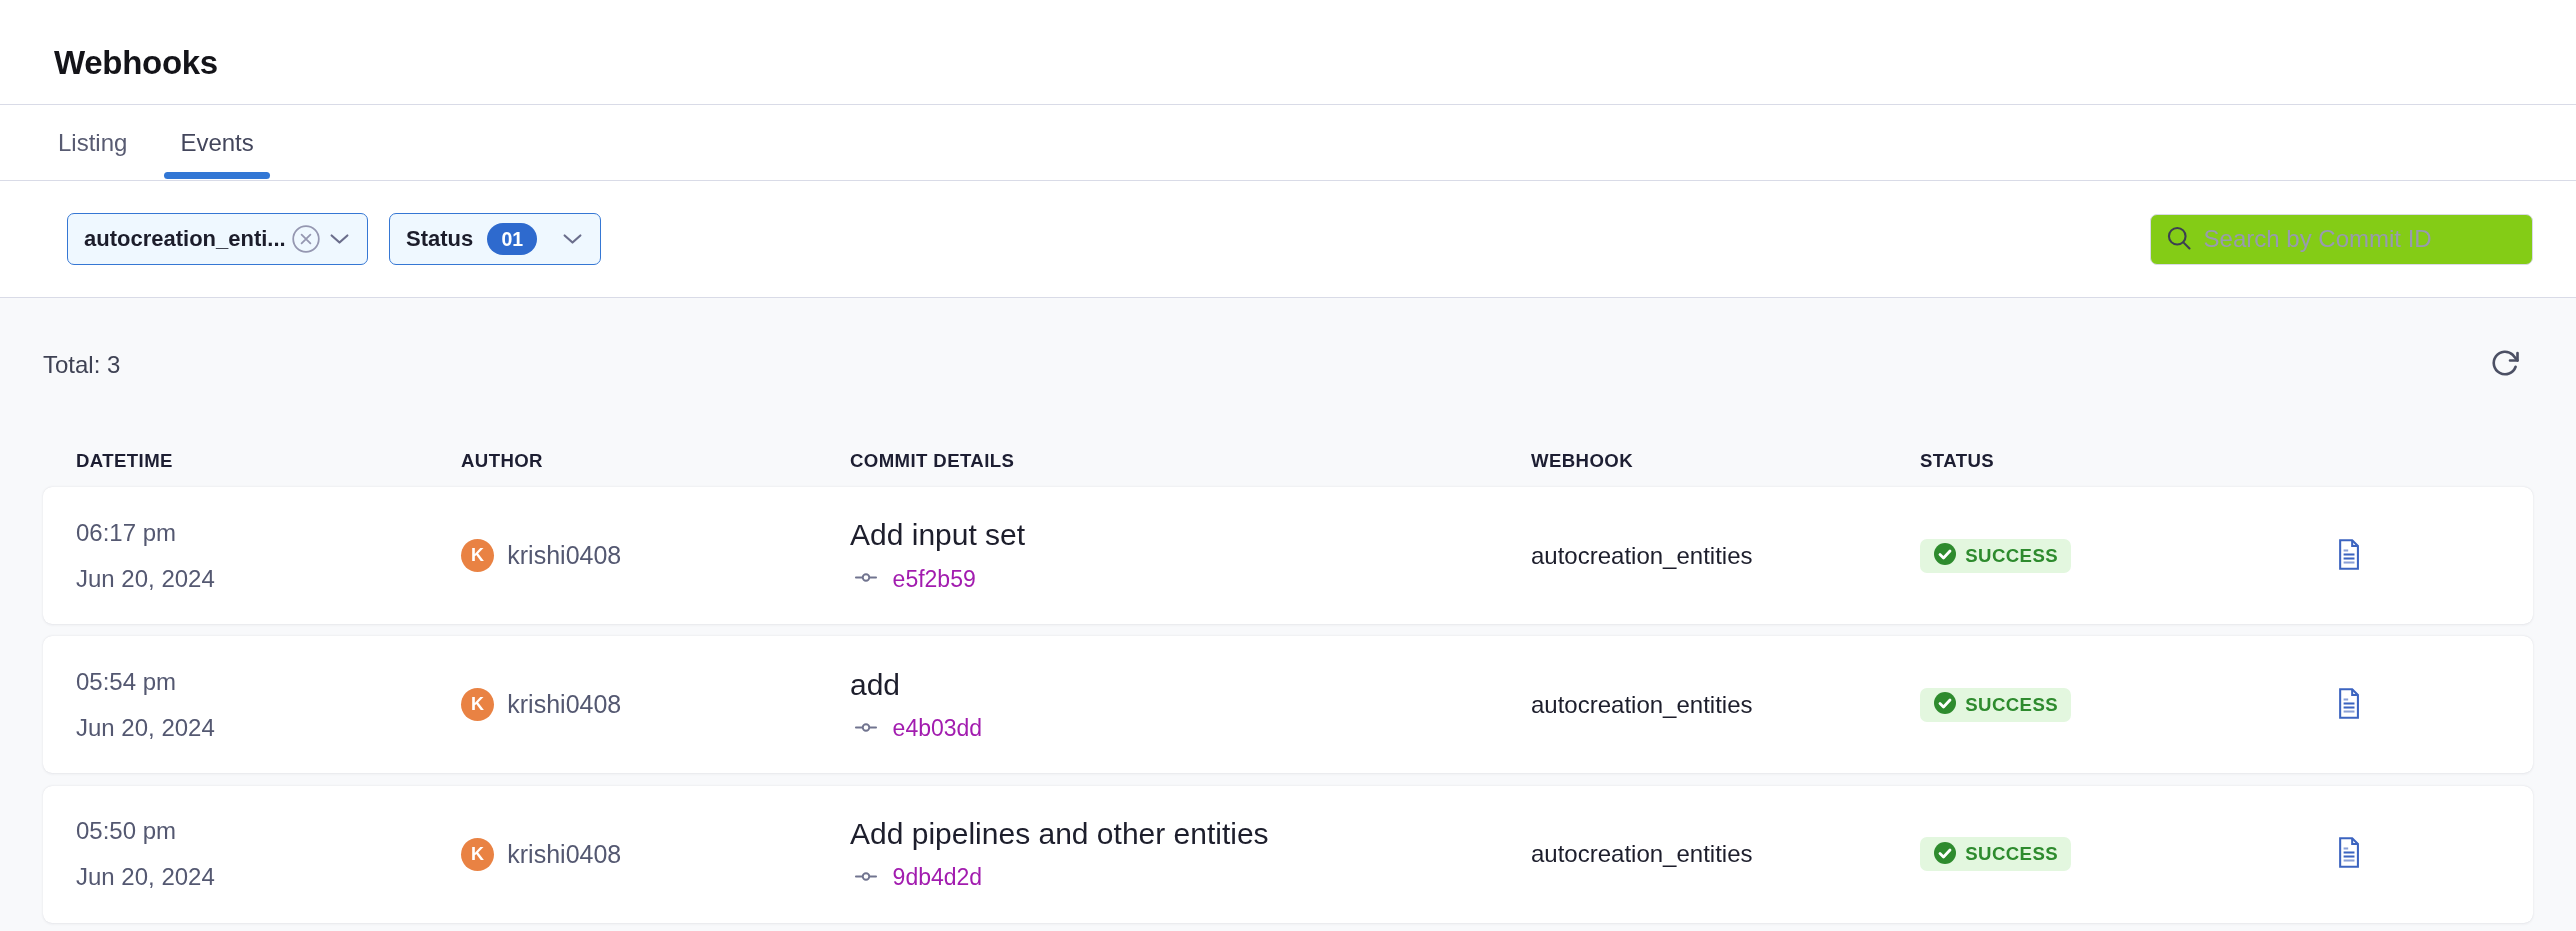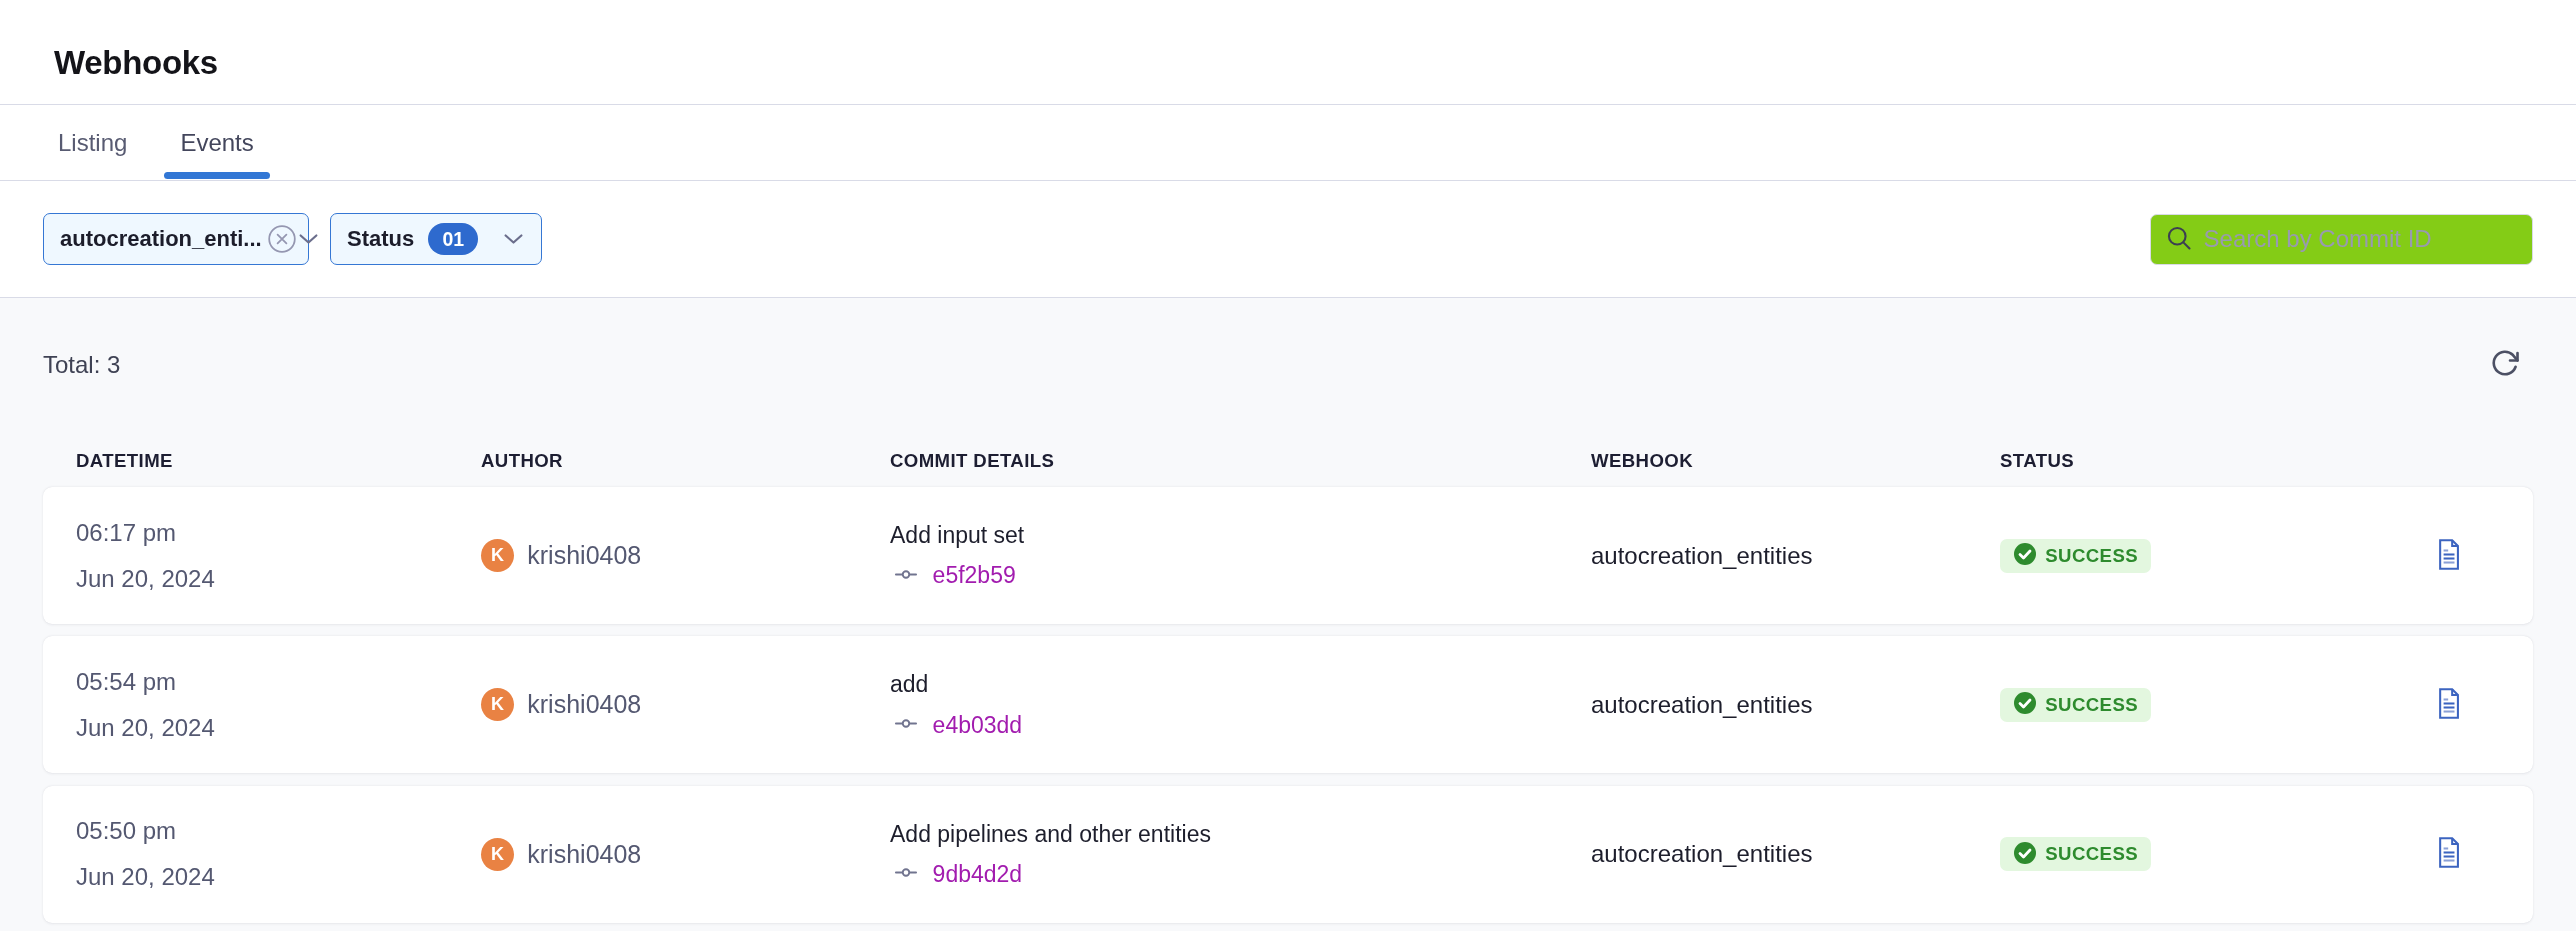--- a/index.html
+++ b/index.html
@@ -23,21 +23,21 @@
     position:absolute; left:0; right:0; bottom:0.9px; height:7px;
     background:#3277d5; border-radius:3.5px;
   }
 
   
   .filter-bar { height:117px; border-bottom:0.9px solid #d9dbe7; display:flex; align-items:center; padding:0 43px; background:#ffffff; }
   .chip {
     height:52px; border:1.8px solid #3577d4; background:#eff8ff; border-radius:7px;
     display:flex; align-items:center; padding:0 16px; cursor:pointer;
   }
-  .chip-webhook { width:266px; margin-right:21px; }
+  .chip-webhook { width:301px; margin-right:21px;margin-left:24px; }
   .chip-status  { width:212px; }
   .chip-label { font-size:22px; font-weight:600; color:#1c1d2b; white-space:nowrap; }
   .chip .clear-btn { margin-left:5.3px; display:flex; }
   .chip .chev { margin-left:auto; display:flex; }
   .count-pill {
     margin-left:14px; min-width:50px; height:32px; border-radius:16px; background:#2e6ace;
     color:#ffffff; font-size:19.5px; font-weight:700; display:flex; align-items:center; justify-content:center;
     padding:0 10.6px;
   }
   .search-box {
@@ -54,38 +54,37 @@
   .content { height:674px; background:#f8f9fb; padding:50px 43px 0 43px; }
   .summary-row { display:flex; align-items:center; justify-content:space-between; }
   .total-label { font-size:24px; color:#3f4254; }
   .refresh-btn { background:none; border:none; cursor:pointer; display:flex; padding:0; margin-right:13.3px; }
 
   .grid-cols {
     display:grid;
     grid-template-columns:385px 389px 681px 389px 415px 1fr;
     align-items:center;
     padding:0 33px;
-    gap:20px;
   }
   .table-head { margin-top:53px; height:53px; }
   .th { font-size:18.6px; font-weight:700; color:#1d1e32; letter-spacing:0.4px; }
 
   .row-card {
     background:#ffffff; border-radius:9px; height:137px; margin-bottom:12.4px;
     box-shadow:0 0.9px 2.7px rgba(35,36,61,0.08), 0 0 0.9px rgba(35,36,61,0.10);
   }
   .cell-datetime { display:flex; flex-direction:column; gap:18px; font-size:24px; color:#545871; }
   .cell-author { display:flex; align-items:center; gap:13.3px; }
   .avatar {
     width:33px; height:33px; border-radius:50%; background:#e98243; color:#ffffff;
     font-size:18px; font-weight:700; display:flex; align-items:center; justify-content:center;
   }
   .author-name { font-size:25px; color:#545871; }
   .cell-commit { display:flex; flex-direction:column; gap:13.3px; }
-  .commit-msg { font-size:23px; color:#1d1e2c; }
+  .commit-msg { font-size:30px; color:#1d1e2c; }
   .commit-line { display:flex; align-items:center; gap:10.6px; }
   .commit-link { font-size:23px; color:#a21caf; text-decoration:none; cursor:pointer; }
   .cell-webhook { font-size:24px; color:#1d1e2c; }
   .status-badge {
     display:inline-flex; align-items:center; gap:8px; background:#e3f7df; border-radius:7px;
     height:34px; padding:0 13.3px; width:max-content;
   }
   .status-text { font-size:18.6px; font-weight:700; color:#2e8b2e; letter-spacing:0.4px; }
   .payload-btn { background:none; border:none; cursor:pointer; display:flex; padding:0; }
 </style>

